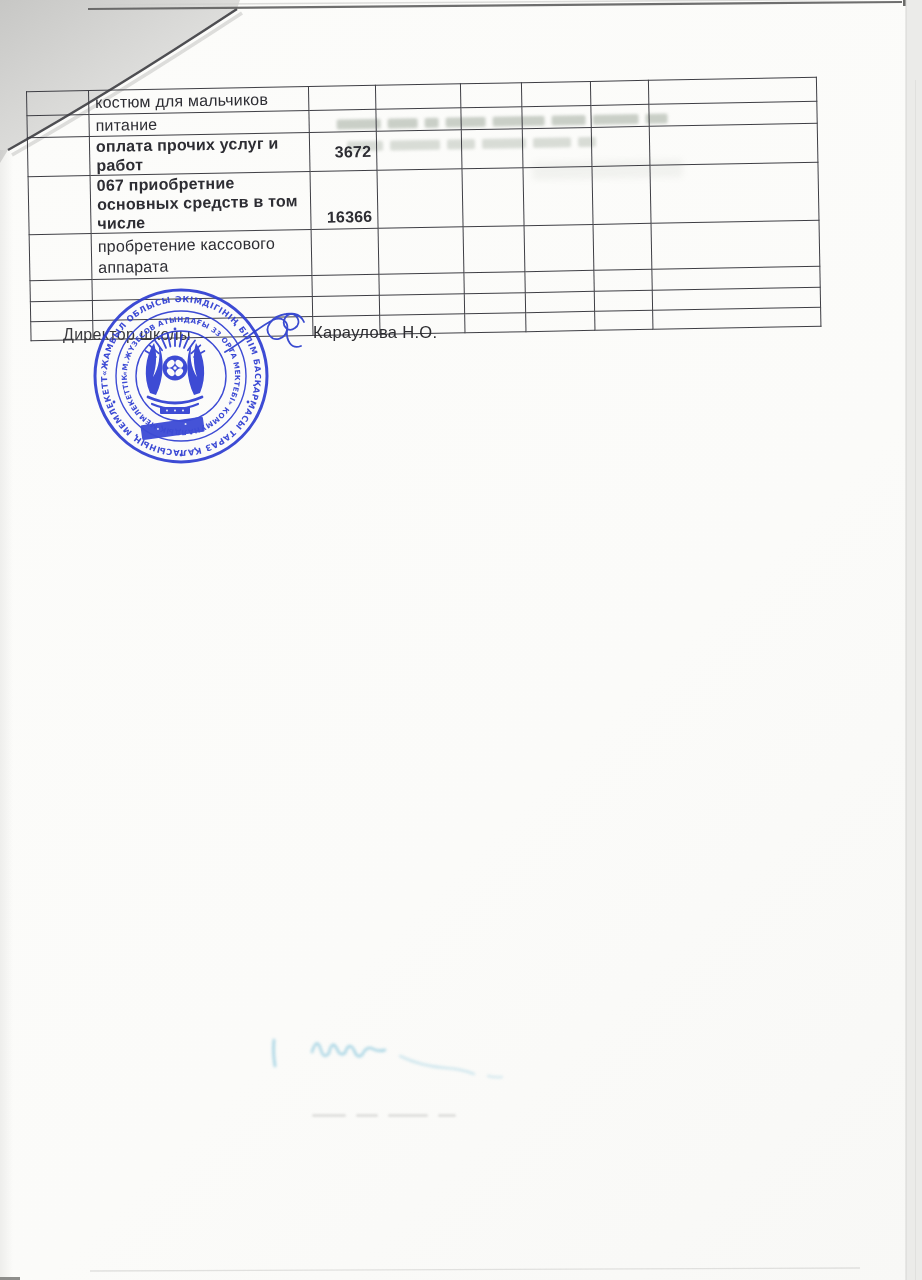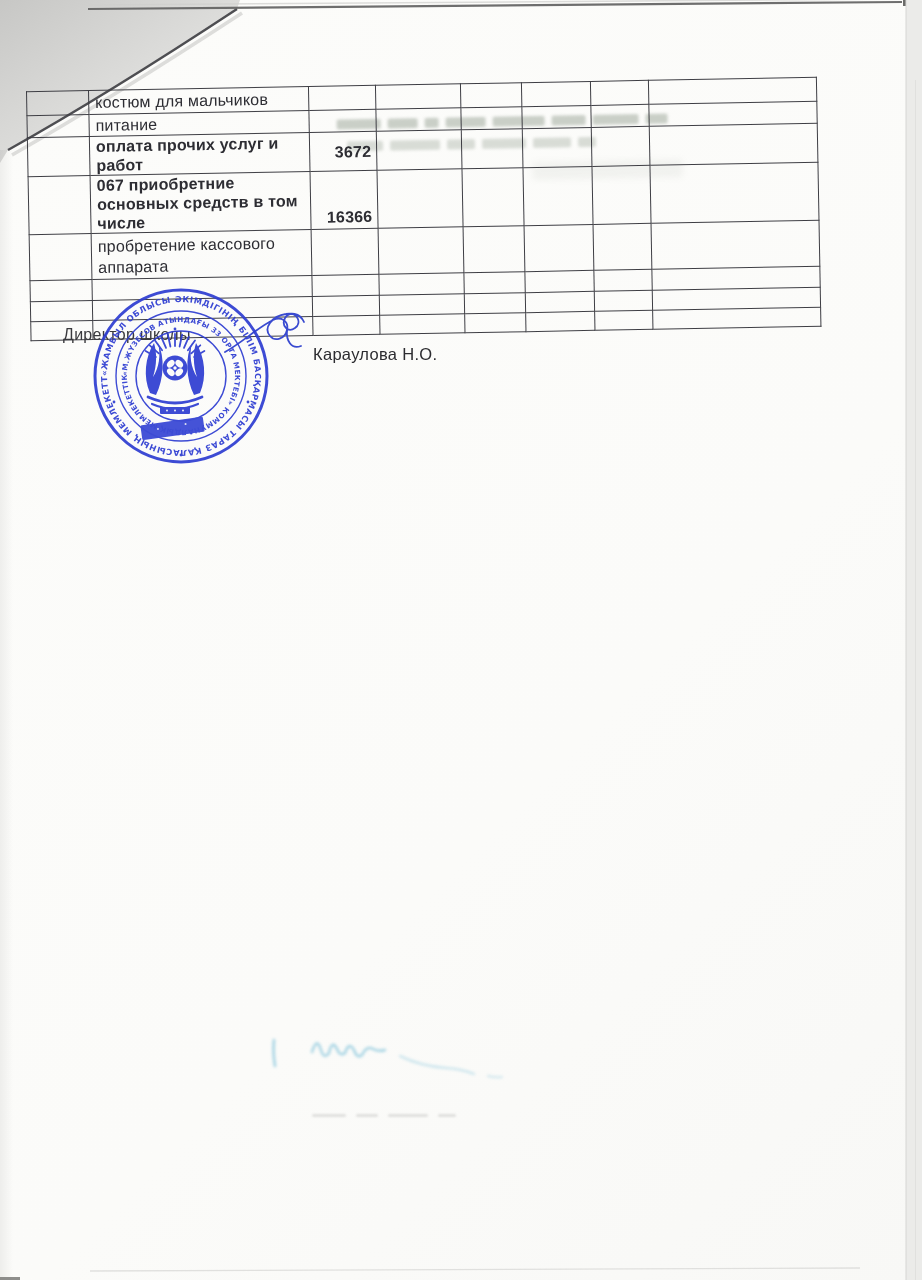--- a/index.html
+++ b/index.html
@@ -50,21 +50,21 @@
   .ghost.g3{left:505px;top:80px;opacity:.1;filter:blur(3px);}
   .ghost.g3 i{height:18px;background:#9aa296;}
 
   
   .sig-role{
     position:absolute;left:63px;top:326px;z-index:3;
     font-size:16px;color:#3a3a3e;letter-spacing:.3px;
   }
   .sig-name{
     position:absolute;left:313px;top:323px;z-index:3;
-    font-size:16.5px;color:#2c2c30;letter-spacing:.3px;margin-top:22px;
+    font-size:16.5px;color:#2c2c30;letter-spacing:.3px;
   }
   .sig-stroke{position:absolute;left:183px;top:306px;z-index:4;}
 
   
   .stamp{position:absolute;left:90px;top:285px;width:182px;height:182px;z-index:5;opacity:.93;}
   .stamp svg{display:block;}
 
   
   .cyan-bleed{position:absolute;left:250px;top:1010px;z-index:2;}
   .gray-dashes{position:absolute;left:312px;top:1114px;z-index:2;display:flex;gap:10px;filter:blur(1.2px);opacity:.4;}

